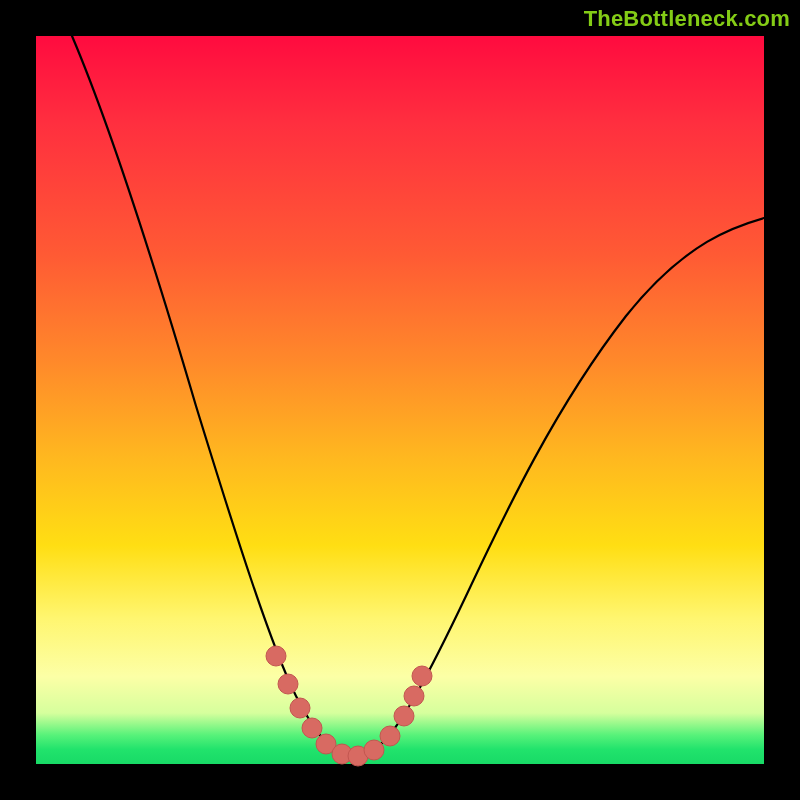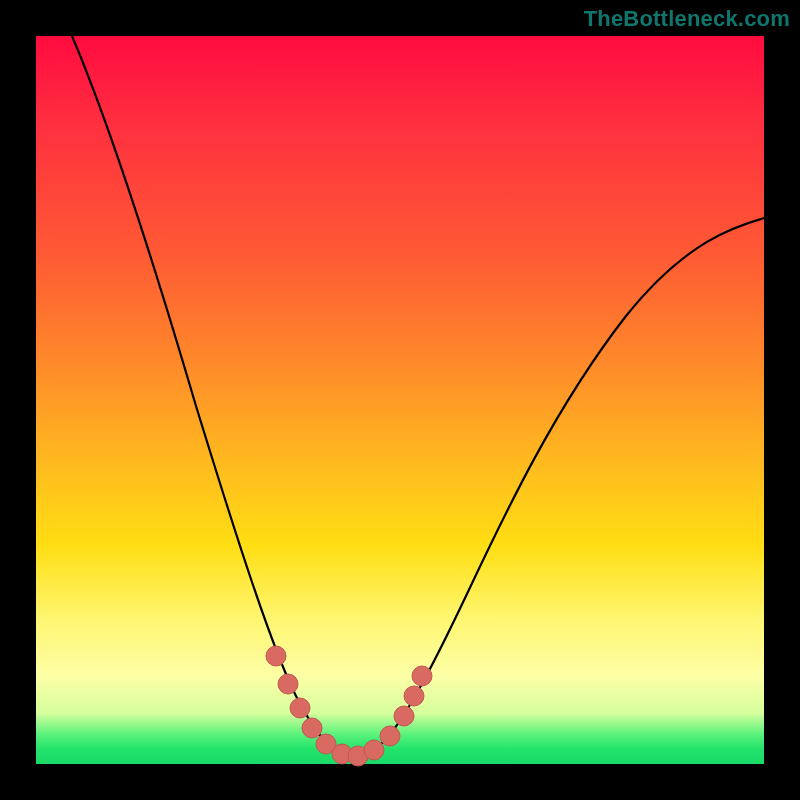--- a/index.html
+++ b/index.html
@@ -47,21 +47,21 @@
     width: 728px;
     height: 728px;
     overflow: visible;
   }
   .watermark {
     position: absolute;
     top: 6px;
     right: 10px;
     font-size: 22px;
     font-weight: 600;
-    color: #0f766e;
+    color: #84cc16;
     letter-spacing: 0.2px;
     pointer-events: none;
   }
   .curve {
     fill: none;
     stroke: #000;
     stroke-width: 2.2;
     stroke-linecap: round;
     stroke-linejoin: round;
   }

